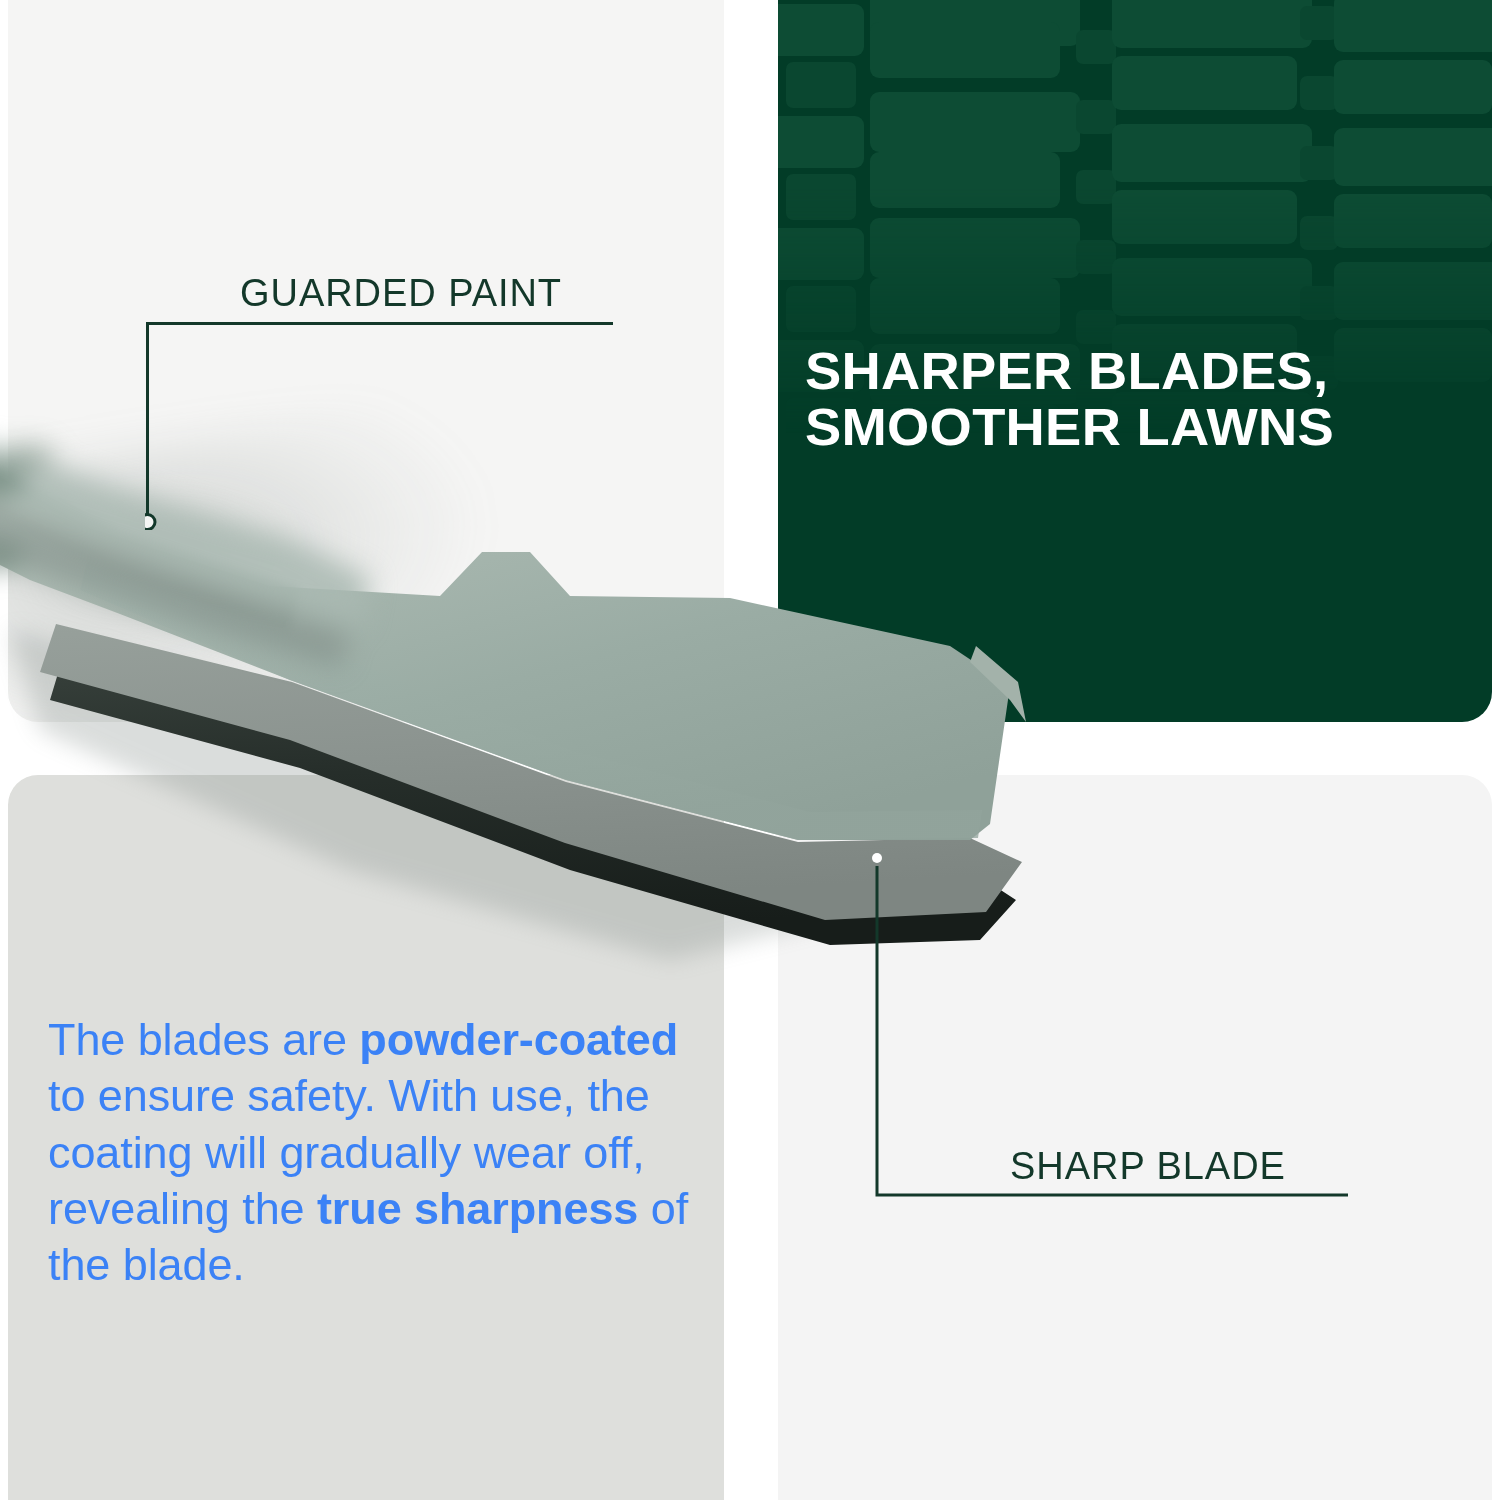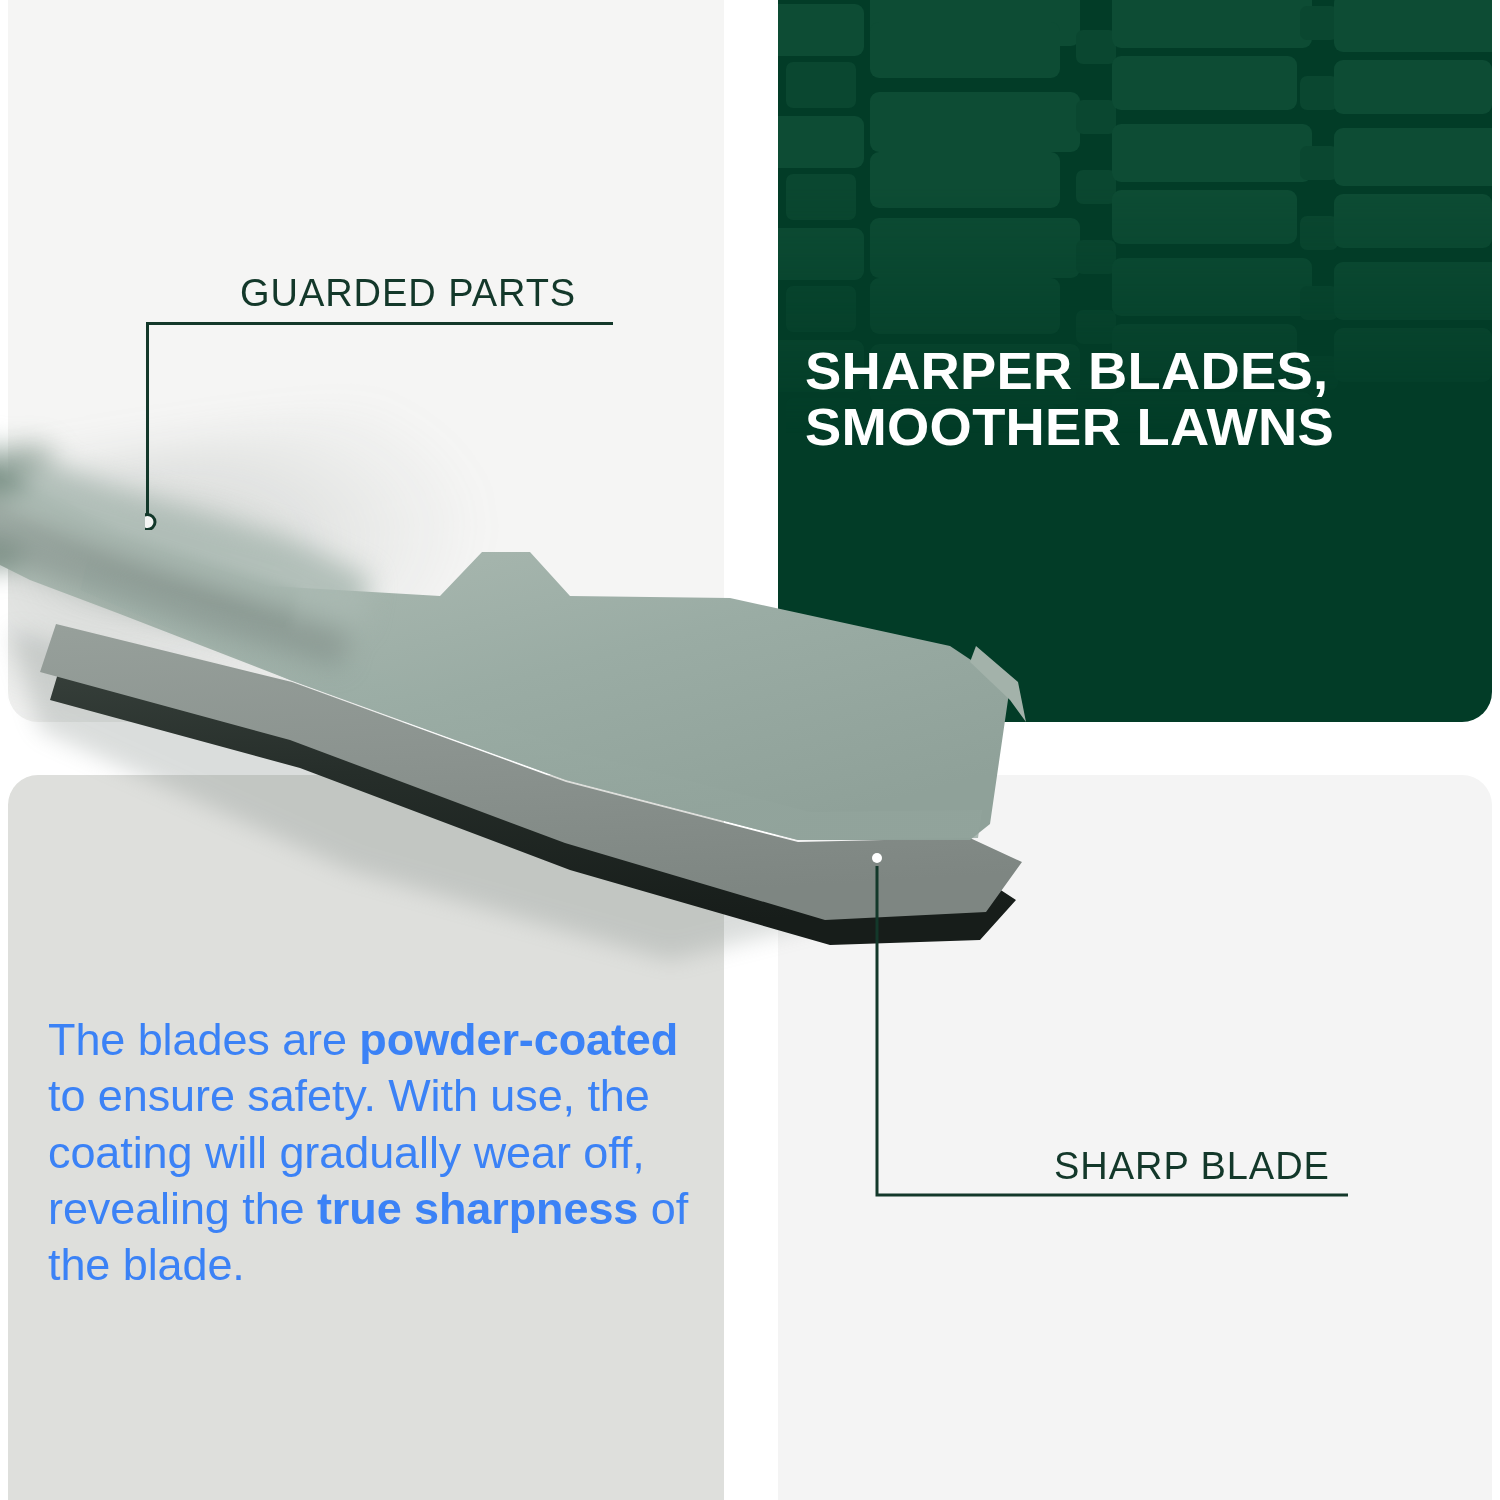--- a/index.html
+++ b/index.html
@@ -167,21 +167,20 @@
 
   
   #callout-blade-label {
     position: absolute;
     left: 1010px; top: 1145px;
     color: #13382a;
     font-family: "Liberation Sans", sans-serif;
     font-size: 38px;
     letter-spacing: 0.025em;
     white-space: nowrap;
-    margin-left: 44px;
   }
   #callout-blade-leader {
     position: absolute;
     left: 870px; top: 852px;
     width: 480px; height: 345px;
     pointer-events: none;
   }
 
   
   #blade-image {
@@ -349,21 +348,21 @@
   </svg>
 
   <svg id="blade-blur-left" viewBox="0 0 420 260">
     <path d="M -20 10 L 160 70 L 330 120 L 410 160 L 400 210 L 300 180 L 120 120 L -20 60 Z" fill="#a9b9b1" opacity="0.85"></path>
     <path d="M -20 70 L 140 128 L 300 186 L 390 216 L 380 250 L 240 210 L 60 150 L -20 112 Z" fill="#7d8a85" opacity="0.55"></path>
     <ellipse cx="30" cy="62" rx="36" ry="16" fill="#3c5a4c" opacity="0.45"></ellipse>
     <ellipse cx="70" cy="36" rx="26" ry="11" fill="#46624f" opacity="0.35"></ellipse>
     <ellipse cx="18" cy="140" rx="44" ry="15" fill="#3f5d4e" opacity="0.40"></ellipse>
   </svg>
 
-  <div id="callout-paint-label">GUARDED PARTS</div>
+  <div id="callout-paint-label">GUARDED PAINT</div>
   <svg id="callout-paint-leader" viewBox="0 0 470 208">
 
     <path d="M 468 1.5 L 2.5 1.5 L 2.5 192" fill="none" stroke="#13382a" stroke-width="3"></path>
     <circle cx="2.5" cy="200" r="7.5" fill="#f5f5f4" stroke="#13382a" stroke-width="3"></circle>
   </svg>
 
   <div id="callout-blade-label">SHARP BLADE</div>
   <svg id="callout-blade-leader" viewBox="0 0 480 345">
 
     <path d="M 7 14 L 7 343 L 478 343" fill="none" stroke="#13382a" stroke-width="3"></path>

